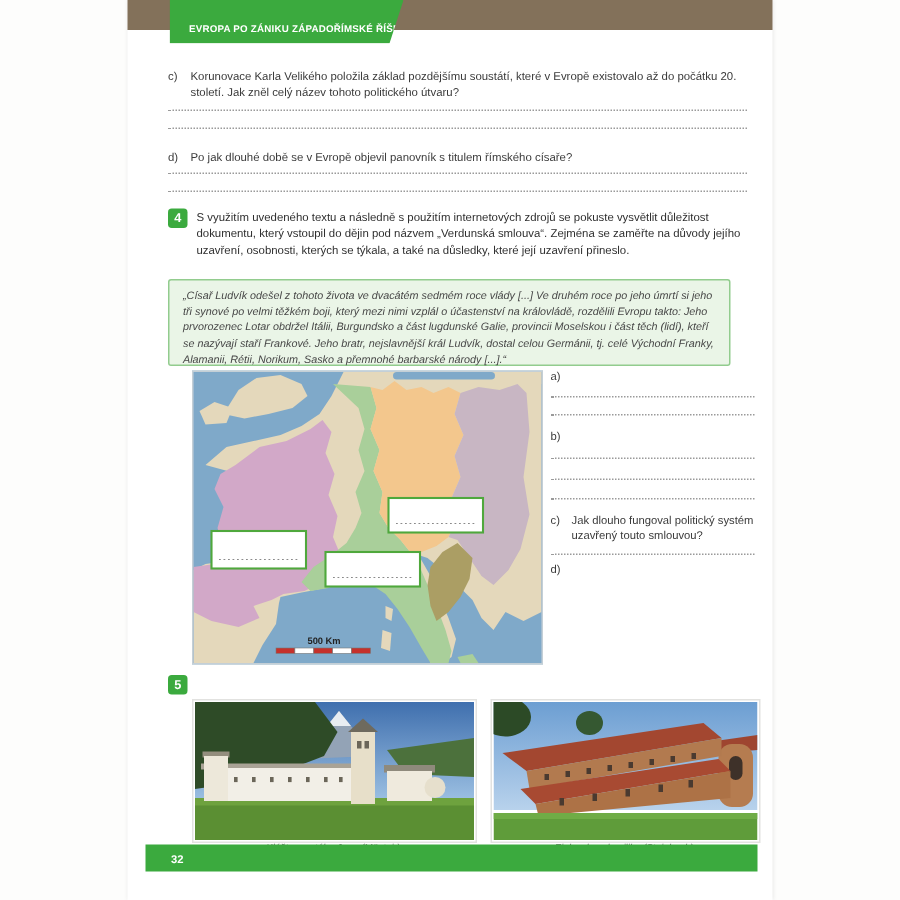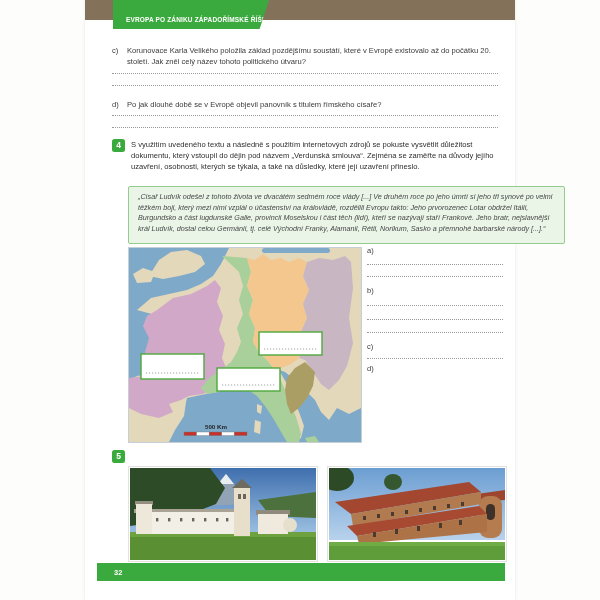--- a/index.html
+++ b/index.html
@@ -31,21 +31,21 @@
   .dots{height:0;border-bottom:1px dotted var(--dots)}
   .mt5{margin-top:5px}.mt6{margin-top:6px}.mt8{margin-top:8px}.mt9{margin-top:9px}.mt11{margin-top:11px}.mt12{margin-top:12px}.mt13{margin-top:13px}
   .topq{position:absolute;left:112px;top:45px;width:386px;z-index:4}
   
   .task{position:absolute;display:flex;gap:6px;z-index:4}
   .task4{left:112px;top:139px;width:392px}
   .task5{left:112px;top:450px;width:392px}
   .badge{flex:none;width:13px;height:13px;background:var(--green);border-radius:2.5px;color:#fff;font-size:8.5px;font-weight:bold;text-align:center;line-height:13px}
   .task .ttxt{flex:1;font-weight:normal;font-size:7.6px;line-height:10.9px;color:#2e2e2e;margin-top:1px}
   
-  .quote{position:absolute;left:128px;top:186px;width:437px;height:58px;box-sizing:border-box;background:var(--quote-bg);
+  .quote{position:absolute;left:112px;top:186px;width:375px;height:58px;box-sizing:border-box;background:var(--quote-bg);
     border:1px solid var(--quote-border);border-radius:2px;padding:5px 9px;font-style:italic;font-size:7.2px;line-height:10.7px;color:#474747;z-index:4}
   
   .map{position:absolute;left:128px;top:247px;width:234px;height:196px;border:1px solid #C4CFD6;box-sizing:border-box;z-index:4;background:#9cb9d0}
   .map svg{display:block;width:232px;height:194px}
   
   .mapq{position:absolute;left:367px;top:246px;width:136px;z-index:4}
   .mapq .lbl{width:14px;font-size:7.5px;line-height:10.4px}
   .mapq .txt{font-size:7.5px;line-height:10.4px}
   
   .photo{position:absolute;top:466px;border:1px solid #E2E2E0;background:#fff;padding:1px;z-index:4}
@@ -153,20 +153,21 @@
   <div class="dots mt8"></div>
   <div class="dots mt11"></div>
   <div class="q mt9">
     <span class="lbl">b)</span>
   </div>
   <div class="dots mt8"></div>
   <div class="dots mt13"></div>
   <div class="dots mt12"></div>
   <div class="q mt9">
     <span class="lbl">c)</span>
+    <span class="txt">Jak dlouho fungoval politický systém uzavřený touto smlouvou?</span>
   </div>
   <div class="dots mt6"></div>
   <div class="q mt5">
     <span class="lbl">d)</span>
   </div>
 </div>
 
 <div class="task task5">
   <div class="badge">5</div>
 </div>

